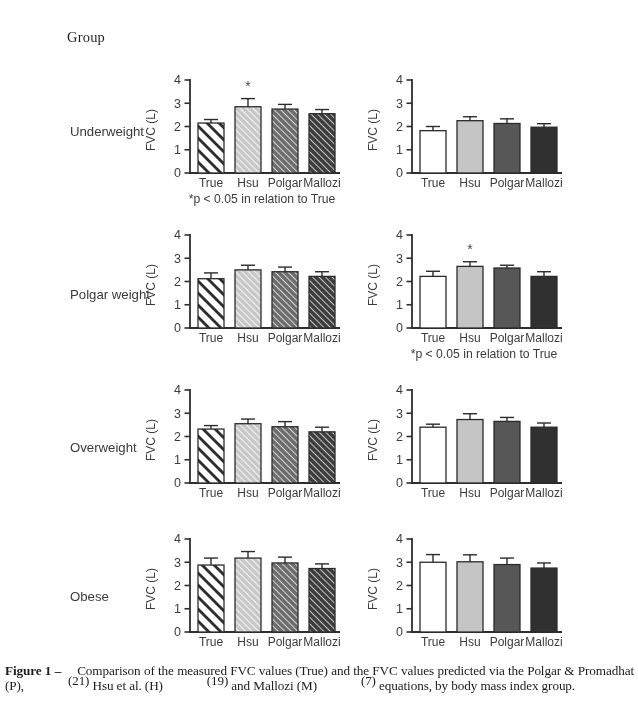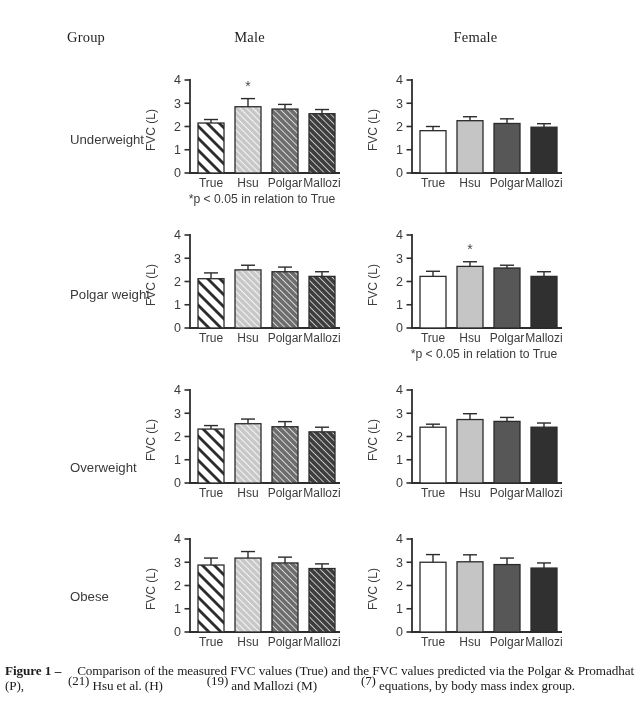--- a/index.html
+++ b/index.html
@@ -23,26 +23,24 @@
            color:#1c1c1c;letter-spacing:-0.1px;}
   .capb{font-weight:bold;margin-right:16px;}
   .caption sup{font-size:13px;line-height:0;padding-left:44px;}
 </style>
 </head>
 <body>
 
 <div class="page">
 
   <div class="hdr hdr-group">Group</div>
-  <div class="hdr hdr-male">Male</div>
-  <div class="hdr hdr-female">Female</div>
-
-  <div class="rowlab" style="top:132px">Underweight</div>
+
+  <div class="rowlab" style="top:124px">Underweight</div>
   <div class="rowlab" style="top:287px">Polgar weight</div>
-  <div class="rowlab" style="top:460px">Overweight</div>
+  <div class="rowlab" style="top:440px">Overweight</div>
   <div class="rowlab" style="top:589px">Obese</div>
 
   <div class="chart" style="left:142px;top:68px"><svg viewBox="0 0 215 152" width="215" height="152">
         <defs>
           <pattern id="p0_male_true" width="8.5" height="8.5" patternUnits="userSpaceOnUse" patternTransform="rotate(45)">
             <rect width="8.5" height="8.5" fill="#ffffff"></rect>
             <rect width="8.5" height="2.8" fill="#2b2b2b"></rect>
           </pattern>
           <pattern id="p0_male_hsu" width="4.6" height="4.6" patternUnits="userSpaceOnUse" patternTransform="rotate(45)">
             <rect width="4.6" height="4.6" fill="#c7c7c7"></rect>

